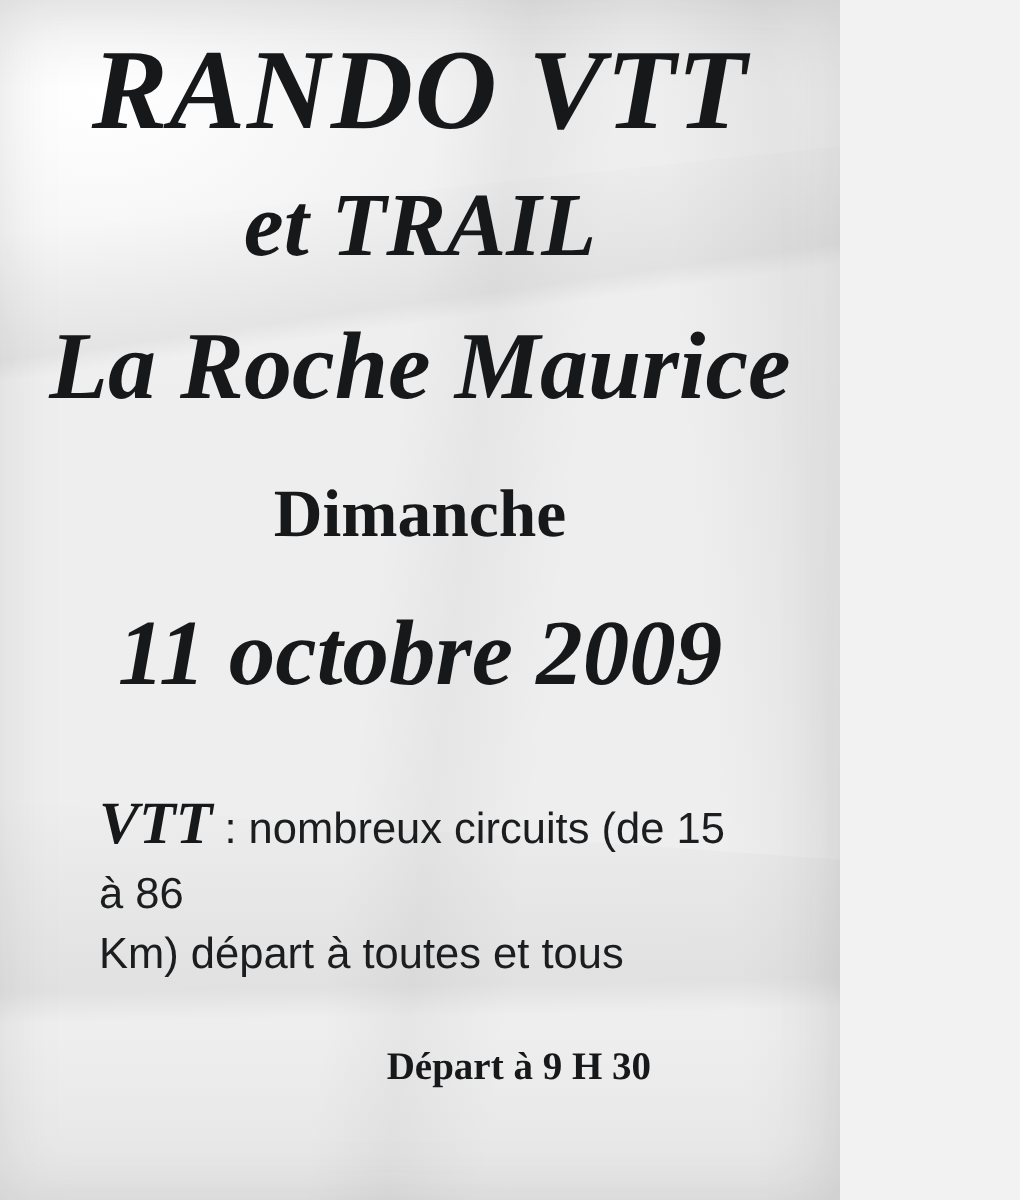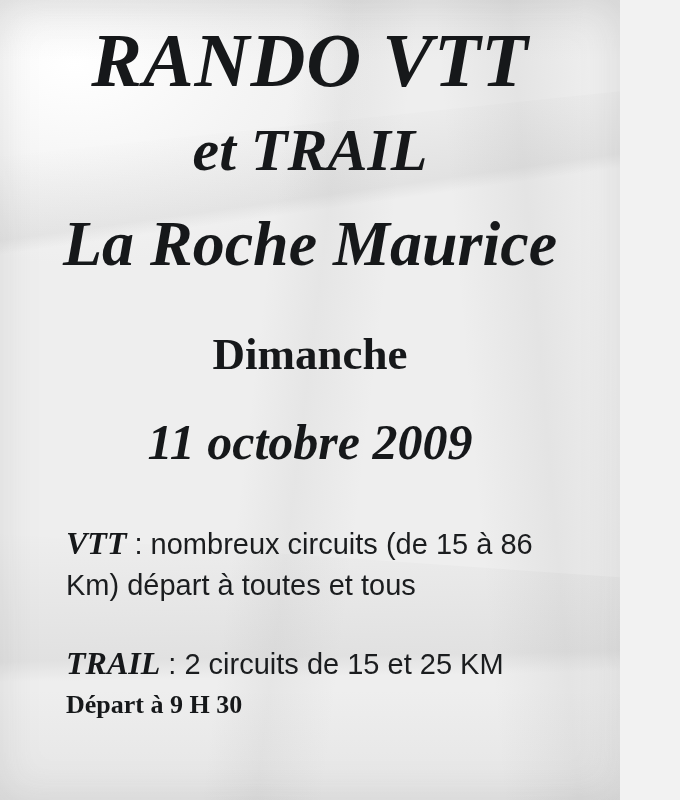--- a/index.html
+++ b/index.html
@@ -8,21 +8,21 @@
   }
   body {
     width: 680px;
     height: 800px;
     background: #f2f2f2;
     font-family: "Liberation Serif", serif;
     overflow: hidden;
   }
   .poster {
     position: relative;
-    width: 620px;
+    width: 560px;
     height: 800px;
     background:
       radial-gradient(ellipse 300px 200px at 12% 8%, #ffffff 0%, #f4f4f4 60%, #eeeeee 100%),
       radial-gradient(ellipse 420px 260px at 85% 88%, #fbfbfb 0%, #f0f0f0 70%, #ebebeb 100%),
       linear-gradient(150deg, #f7f7f7 0%, #efefef 35%, #f6f6f6 55%, #e9e9e9 80%, #f3f3f3 100%);
     overflow: hidden;
   }
   
   .crease {
     position: absolute;
@@ -91,42 +91,42 @@
     font-family: "Liberation Serif", serif;
     font-weight: bold;
     font-style: italic;
     font-size: 64px;
     margin-top: 32px;
   }
   .t-day {
     font-family: "Liberation Serif", serif;
     font-weight: bold;
     font-size: 45px;
-    margin-top: 56px;
+    margin-top: 44px;
   }
   .t-date {
     font-family: "Liberation Serif", serif;
     font-weight: bold;
     font-style: italic;
-    font-size: 50px;
+    font-size: 62px;
     margin-top: 40px;
   }
   .block {
     margin-top: 54px;
     padding: 0 46px;
     text-align: left;
   }
   .block p {
     margin: 0;
   }
   .hdr {
     font-family: "Liberation Serif", serif;
     font-weight: bold;
     font-style: italic;
-    font-size: 32px;
+    font-size: 40px;
     color: #16181a;
   }
   .body-txt {
     font-family: "Liberation Sans", sans-serif;
     font-size: 29px;
     color: #1b1d1f;
   }
   .vtt-line {
     line-height: 1.38;
   }
@@ -143,21 +143,21 @@
     margin-top: 40px;
   }
   .trail-row {
     white-space: nowrap;
   }
   .trail-depart {
     font-family: "Liberation Serif", serif;
     font-weight: bold;
     font-size: 26px;
     color: #16181a;
-    text-align: left;
+    text-align: right;
     margin-top: 8px !important;
     padding-right: 60px;
   }
   .edge-shadow {
     position: absolute;
     inset: 0;
     pointer-events: none;
     box-shadow: inset 0 0 40px rgba(120,120,120,0.18);
     z-index: 3;
   }
@@ -183,22 +183,19 @@
     <div class="line t-date">11 octobre 2009</div>
 
     <div class="block">
       <p class="vtt-line">
         <span class="hdr">VTT</span><span class="body-txt"> : </span><span class="body-txt">nombreux circuits (de 15 à 86</span>
       </p>
       <p class="vtt-line body-txt">Km) départ à toutes et tous</p>
     </div>
 
     <div class="block block-trail">
-      <p class="trail-row">
-        <span class="hdr">TRAIL</span><span class="body-txt"> : </span><span class="body-txt">2 circuits de 15 et 25 KM</span>
-      </p>
       <p class="trail-depart">Départ à 9 H 30</p>
     </div>
 
   </div>
 
   <div class="edge-shadow"></div>
 </div>
 
 </body></html>

